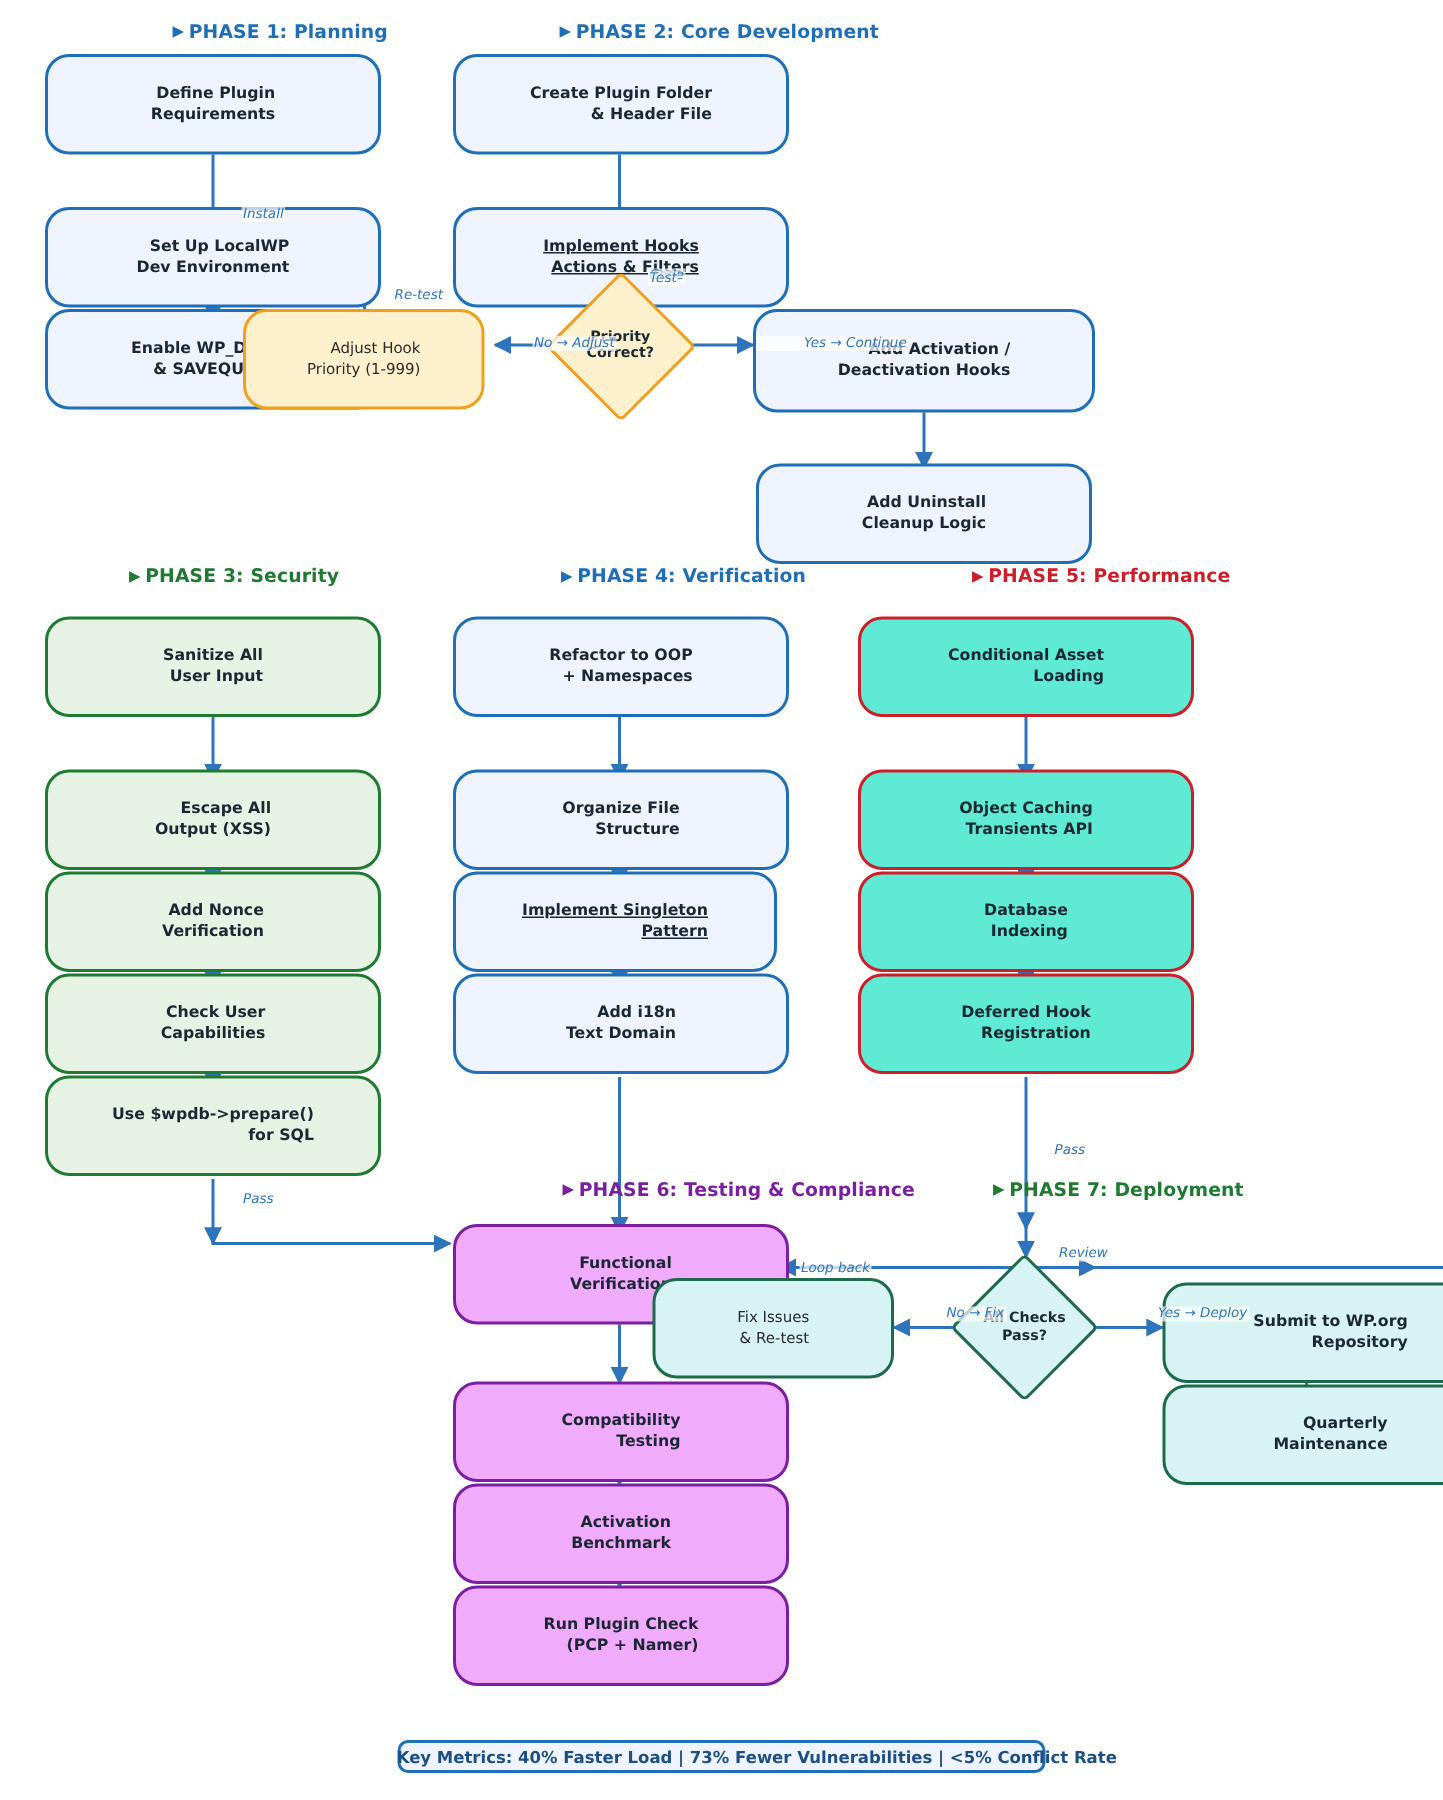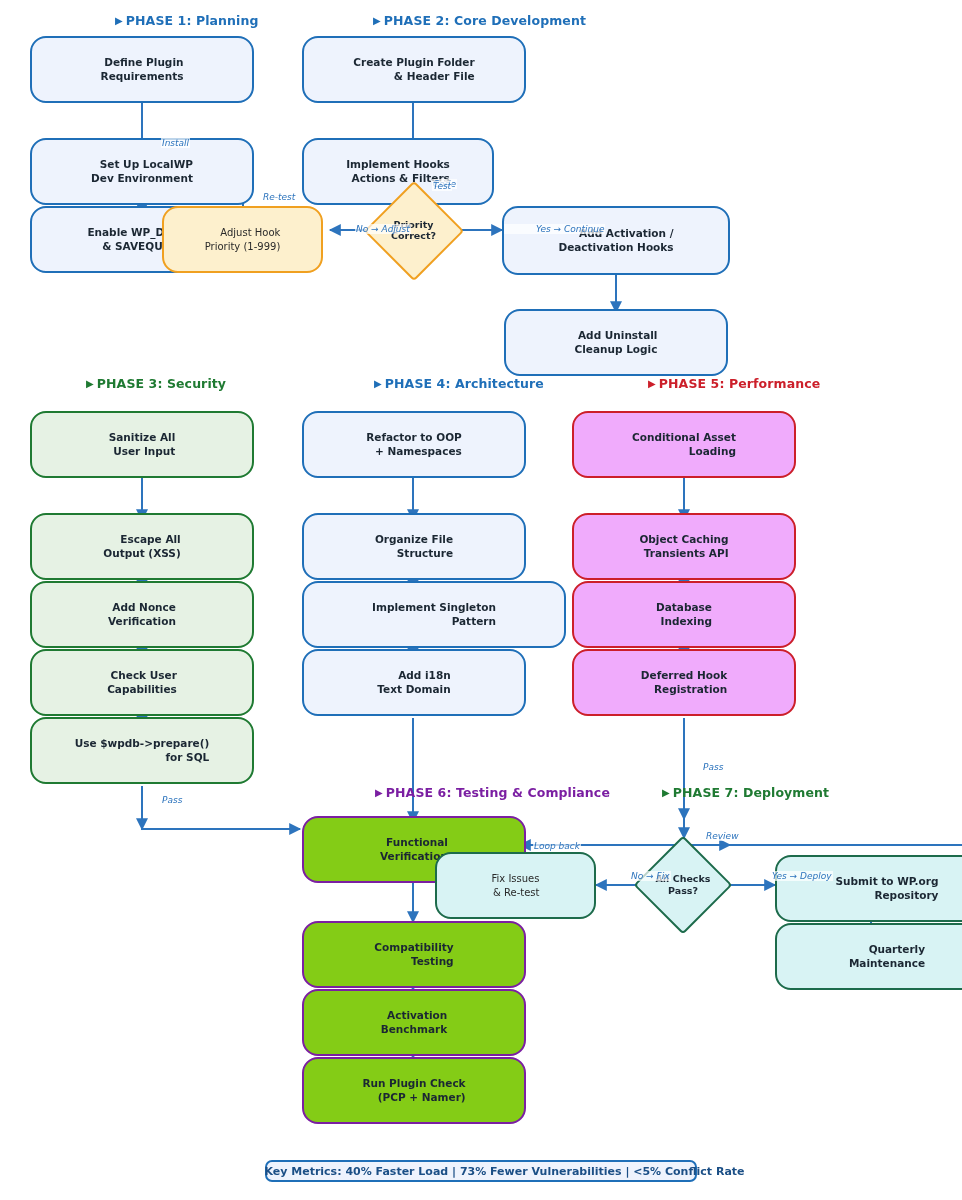--- a/index.html
+++ b/index.html
@@ -24,22 +24,22 @@
     display:flex;align-items:center;justify-content:center;text-align:right;
     font-size:10.5px;font-weight:bold;color:#1b2733;line-height:1.32;
     border-width:2px;border-style:solid;
   }
   .node .lbl{display:block;padding:0 8px;}
   .node.alt{font-weight:normal;color:#2a2a2a;font-size:10px;}
 
   
   .n-blue   {background:#eef3fd;border-color:#1f6fb8;}
   .n-green  {background:#e6f2e4;border-color:#1f7a32;}
-  .n-red    {background:#f0abfc;border-color:#cc1f2a;}
-  .n-purple {background:#84cc16;border-color:#7b1fa2;}
+  .n-red    {background:#5eead4;border-color:#cc1f2a;}
+  .n-purple {background:#f0abfc;border-color:#7b1fa2;}
   .n-teal   {background:#d8f3f4;border-color:#1d6b4b;}
   .n-amber  {background:#fdf0cd;border-color:#f0a020;}
 
   
   .diamond{position:absolute;}
   .diamond .shape{
     position:absolute;left:50%;top:50%;width:100%;height:100%;
     transform:translate(-50%,-50%) rotate(45deg);
     border-width:2px;border-style:solid;border-radius:4px;box-sizing:border-box;
   }
@@ -134,21 +134,21 @@
   <div class="phase-hdr" style="left:115px;top:13px;color:#1f6fb8;">
     <span class="tri">▶</span><span>PHASE 1: Planning</span>
   </div>
   <div class="phase-hdr" style="left:373px;top:13px;color:#1f6fb8;">
     <span class="tri">▶</span><span>PHASE 2: Core Development</span>
   </div>
   <div class="phase-hdr" style="left:86px;top:376px;color:#1f7a32;">
     <span class="tri">▶</span><span>PHASE 3: Security</span>
   </div>
   <div class="phase-hdr" style="left:374px;top:376px;color:#1f6fb8;">
-    <span class="tri">▶</span><span>PHASE 4: Architecture</span>
+    <span class="tri">▶</span><span>PHASE 4: Verification</span>
   </div>
   <div class="phase-hdr" style="left:648px;top:376px;color:#cc1f2a;">
     <span class="tri">▶</span><span>PHASE 5: Performance</span>
   </div>
   <div class="phase-hdr" style="left:375px;top:785px;color:#7b1fa2;">
     <span class="tri">▶</span><span>PHASE 6: Testing &amp; Compliance</span>
   </div>
   <div class="phase-hdr" style="left:650px;top:785px;color:#1f7a32;padding-left:12px;">
     <span class="tri">▶</span><span>PHASE 7: Deployment</span>
   </div>
@@ -163,21 +163,21 @@
     <span class="lbl"><span>Enable WP_DEBUG</span><br><span>&amp; SAVEQUERIES</span></span>
   </div>
 
   <div class="node n-amber alt" style="left:162px;top:206px;width:161px;height:67px;">
     <span class="lbl"><span>Adjust Hook</span><br><span>Priority (1-999)</span></span>
   </div>
 
   <div class="node n-blue" style="left:302px;top:36px;width:224px;height:67px;">
     <span class="lbl"><span>Create Plugin Folder</span><br><span>&amp; Header File</span></span>
   </div>
-  <div class="node n-blue" style="left:302px;top:138px;width:192px;height:67px;">
+  <div class="node n-blue" style="left:302px;top:138px;width:224px;height:67px;text-decoration:underline;">
     <span class="lbl"><span>Implement Hooks</span><br><span>Actions &amp; Filters</span></span>
   </div>
   <div class="node n-blue" style="left:502px;top:206px;width:228px;height:69px;">
     <span class="lbl"><span>Add Activation /</span><br><span>Deactivation Hooks</span></span>
   </div>
   <div class="node n-blue" style="left:504px;top:309px;width:224px;height:67px;">
     <span class="lbl"><span>Add Uninstall</span><br><span>Cleanup Logic</span></span>
   </div>
 
   <div class="diamond d-amber" style="left:378px;top:195px;width:71px;height:71px;">
@@ -200,21 +200,21 @@
   <div class="node n-green" style="left:30px;top:717px;width:224px;height:67px;">
     <span class="lbl"><span>Use $wpdb-&gt;prepare()</span><br><span>for SQL</span></span>
   </div>
 
   <div class="node n-blue" style="left:302px;top:411px;width:224px;height:67px;">
     <span class="lbl"><span>Refactor to OOP</span><br><span>+ Namespaces</span></span>
   </div>
   <div class="node n-blue" style="left:302px;top:513px;width:224px;height:67px;">
     <span class="lbl"><span>Organize File</span><br><span>Structure</span></span>
   </div>
-  <div class="node n-blue" style="left:302px;top:581px;width:264px;height:67px;">
+  <div class="node n-blue" style="left:302px;top:581px;width:216px;height:67px;text-decoration:underline;">
     <span class="lbl"><span>Implement Singleton</span><br><span>Pattern</span></span>
   </div>
   <div class="node n-blue" style="left:302px;top:649px;width:224px;height:67px;">
     <span class="lbl"><span>Add i18n</span><br><span>Text Domain</span></span>
   </div>
 
   <div class="node n-red" style="left:572px;top:411px;width:224px;height:67px;">
     <span class="lbl"><span>Conditional Asset</span><br><span>Loading</span></span>
   </div>
   <div class="node n-red" style="left:572px;top:513px;width:224px;height:67px;">

